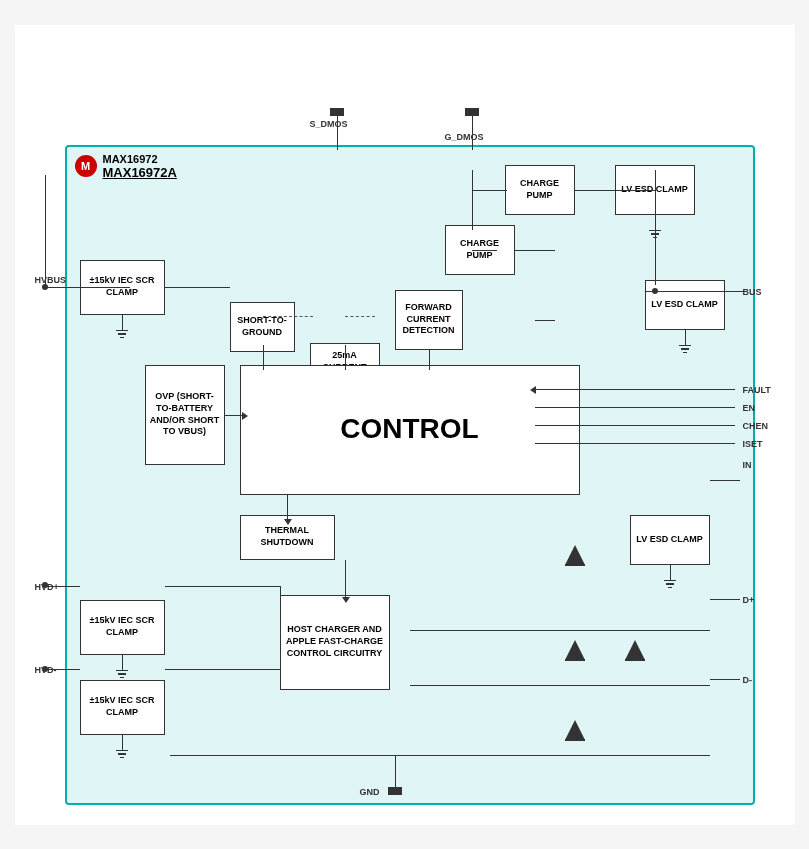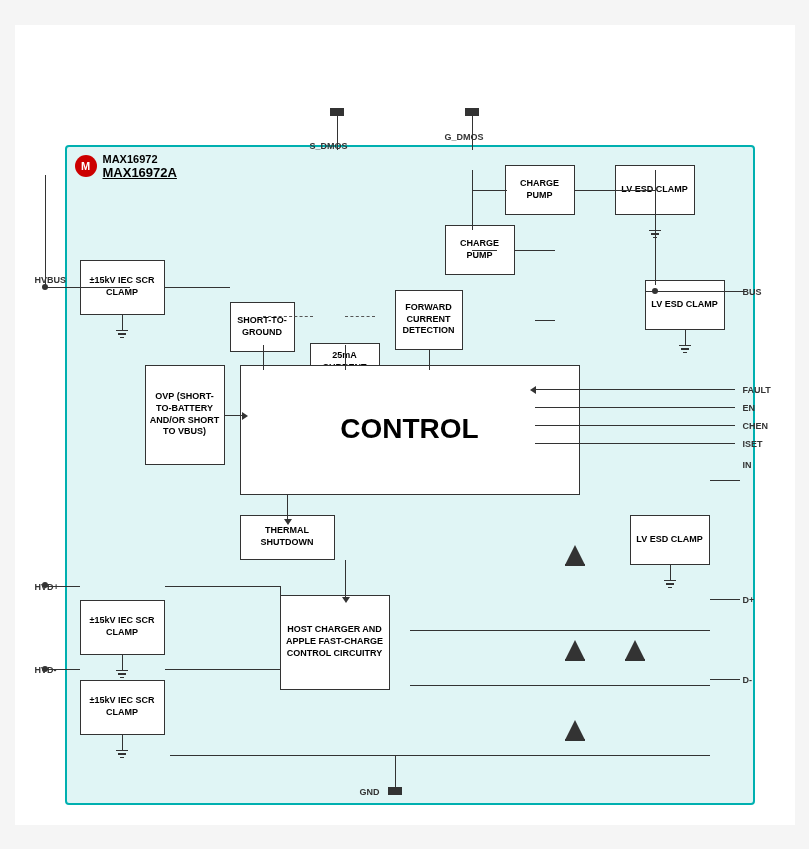--- a/index.html
+++ b/index.html
@@ -132,21 +132,21 @@
   <div class="main-block"></div>
 
   <div class="logo-box" style="top:128px; left:60px;">
     <div class="logo-icon">M</div>
     <div>
       <div style="font-weight:bold; font-size:11px;">MAX16972</div>
       <div style="font-weight:bold; font-size:13px;text-decoration:underline;">MAX16972A</div>
     </div>
   </div>
 
-  <div class="label" style="top:116px; left:295px;">S_DMOS</div>
+  <div class="label" style="top:94px; left:295px;">S_DMOS</div>
 
   <div class="label" style="top:107px; left:430px;">G_DMOS</div>
 
   <div class="signal-line vert" style="top:90px; left:322px; height:35px;"></div>
 
   <div style="position:absolute; top:83px; left:315px; width:14px; height:8px; background:#333; border:1px solid #333;"></div>
 
   <div class="signal-line vert" style="top:90px; left:457px; height:35px;"></div>
   <div style="position:absolute; top:83px; left:450px; width:14px; height:8px; background:#333; border:1px solid #333;"></div>
 

